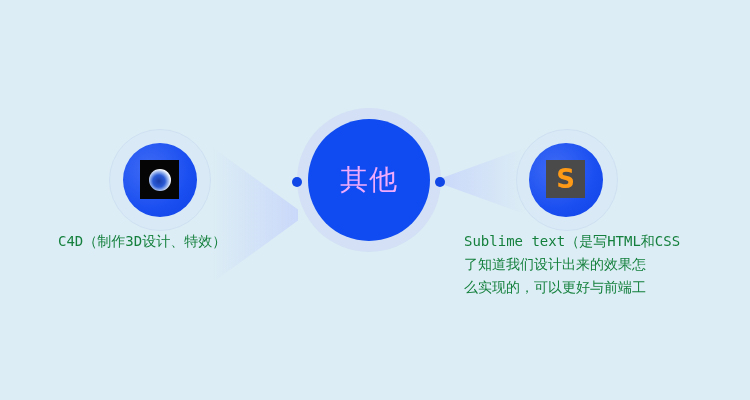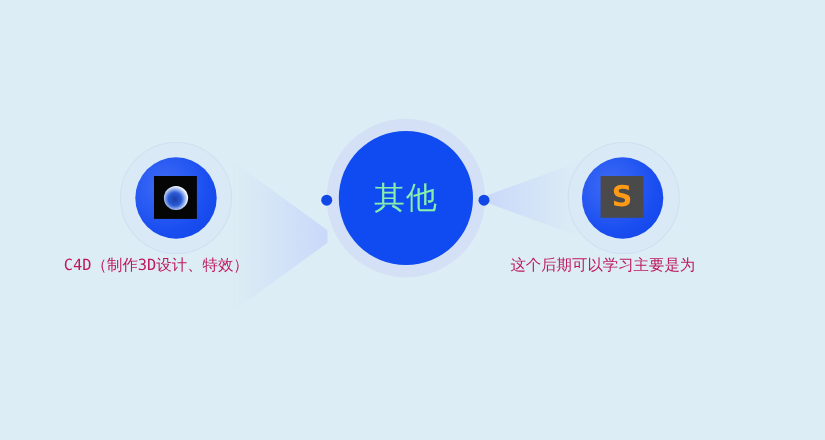--- a/index.html
+++ b/index.html
@@ -14,21 +14,21 @@
     .center-halo {
       left: 297px; top: 108px; width: 144px; height: 144px;
       border-radius: 50%;
       background: #d3e0f5;
     }
     .center-circle {
       left: 308px; top: 119px; width: 122px; height: 122px;
       border-radius: 50%;
       background: #0f4bf0;
       display: flex; align-items: center; justify-content: center;
-      color: #86efac;
+      color: #f0abfc;
       font-family: "DejaVu Sans", sans-serif;
       font-size: 28px;
       letter-spacing: 1px;
     }
     .dot {
       width: 10px; height: 10px; border-radius: 50%;
       background: #1147e6;
     }
     .beam-left {
       left: 212px; top: 147px;
@@ -69,21 +69,21 @@
     .sublime-box {
       left: 546px; top: 160px; width: 39px; height: 38px;
       background: #4a4a4a;
       display: flex; align-items: center; justify-content: center;
       color: #ff9a17;
       font-family: "DejaVu Sans", sans-serif;
       font-weight: bold;
       font-size: 26px;
     }
     .label {
-      color: #be185d;
+      color: #15803d;
       font-size: 14px;
       line-height: 23px;
       white-space: pre;
     }
   </style>
 </head>
 <body>
 
 <div class="abs beam-left"></div>
 <div class="abs beam-right"></div>
@@ -103,14 +103,16 @@
 
 <div class="abs side-halo" style="left:516px; top:129px;"></div>
 <div class="abs side-circle" style="left:529px; top:143px;"></div>
 <div class="abs sublime-box">
   <span>S</span>
 </div>
 
 <div class="abs label" style="left:58px; top:230px;">C4D（制作3D设计、特效）</div>
 
 <div class="abs" style="left:464px; top:230px;">
-  <div class="label">这个后期可以学习主要是为</div>
+  <div class="label">Sublime text（是写HTML和CSS</div>
+  <div class="label">了知道我们设计出来的效果怎</div>
+  <div class="label">么实现的，可以更好与前端工</div>
 </div>
 
 </body></html>

